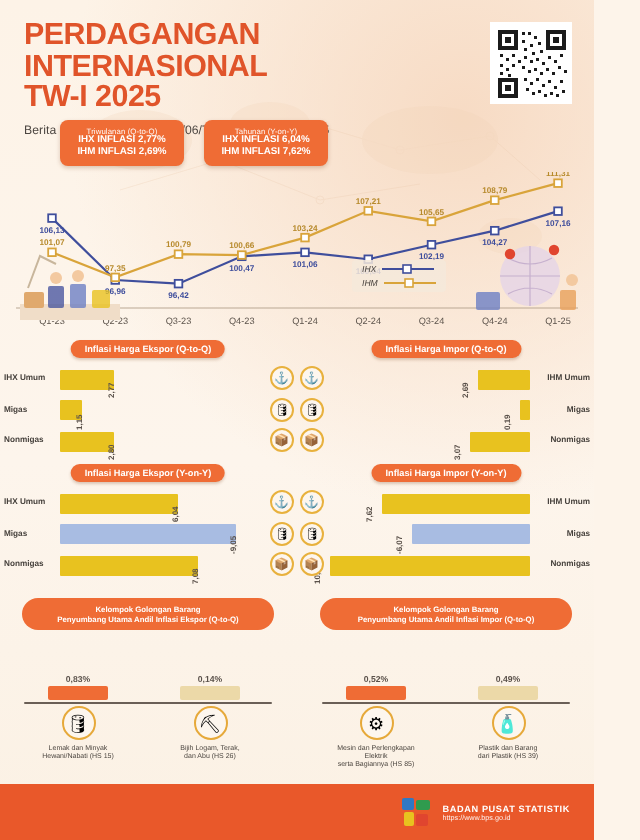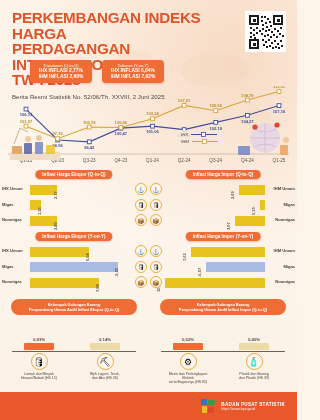--- a/index.html
+++ b/index.html
@@ -144,21 +144,20 @@
     <g fill="#f0d2b6" opacity=".75">
       <ellipse cx="70" cy="70" rx="26" ry="15"></ellipse>
       <ellipse cx="135" cy="62" rx="20" ry="11"></ellipse>
       <ellipse cx="215" cy="70" rx="34" ry="17"></ellipse>
       <ellipse cx="255" cy="118" rx="16" ry="9"></ellipse>
     </g>
   </svg>
 
   <div class="header">
     <div class="title">
-      <div>PERKEMBANGAN INDEKS HARGA</div>
       <div>PERDAGANGAN INTERNASIONAL</div>
       <div>TW-I 2025</div>
     </div>
     <div class="subtitle">Berita Resmi Statistik No. 52/06/Th. XXVIII, 2 Juni 2025</div>
   </div>
 
   <div class="qr">
     <svg width="38" height="38" viewBox="0 0 38 38" shape-rendering="crispEdges">
       <rect width="38" height="38" fill="#fff"></rect>
       <g fill="#1b1b1b">

